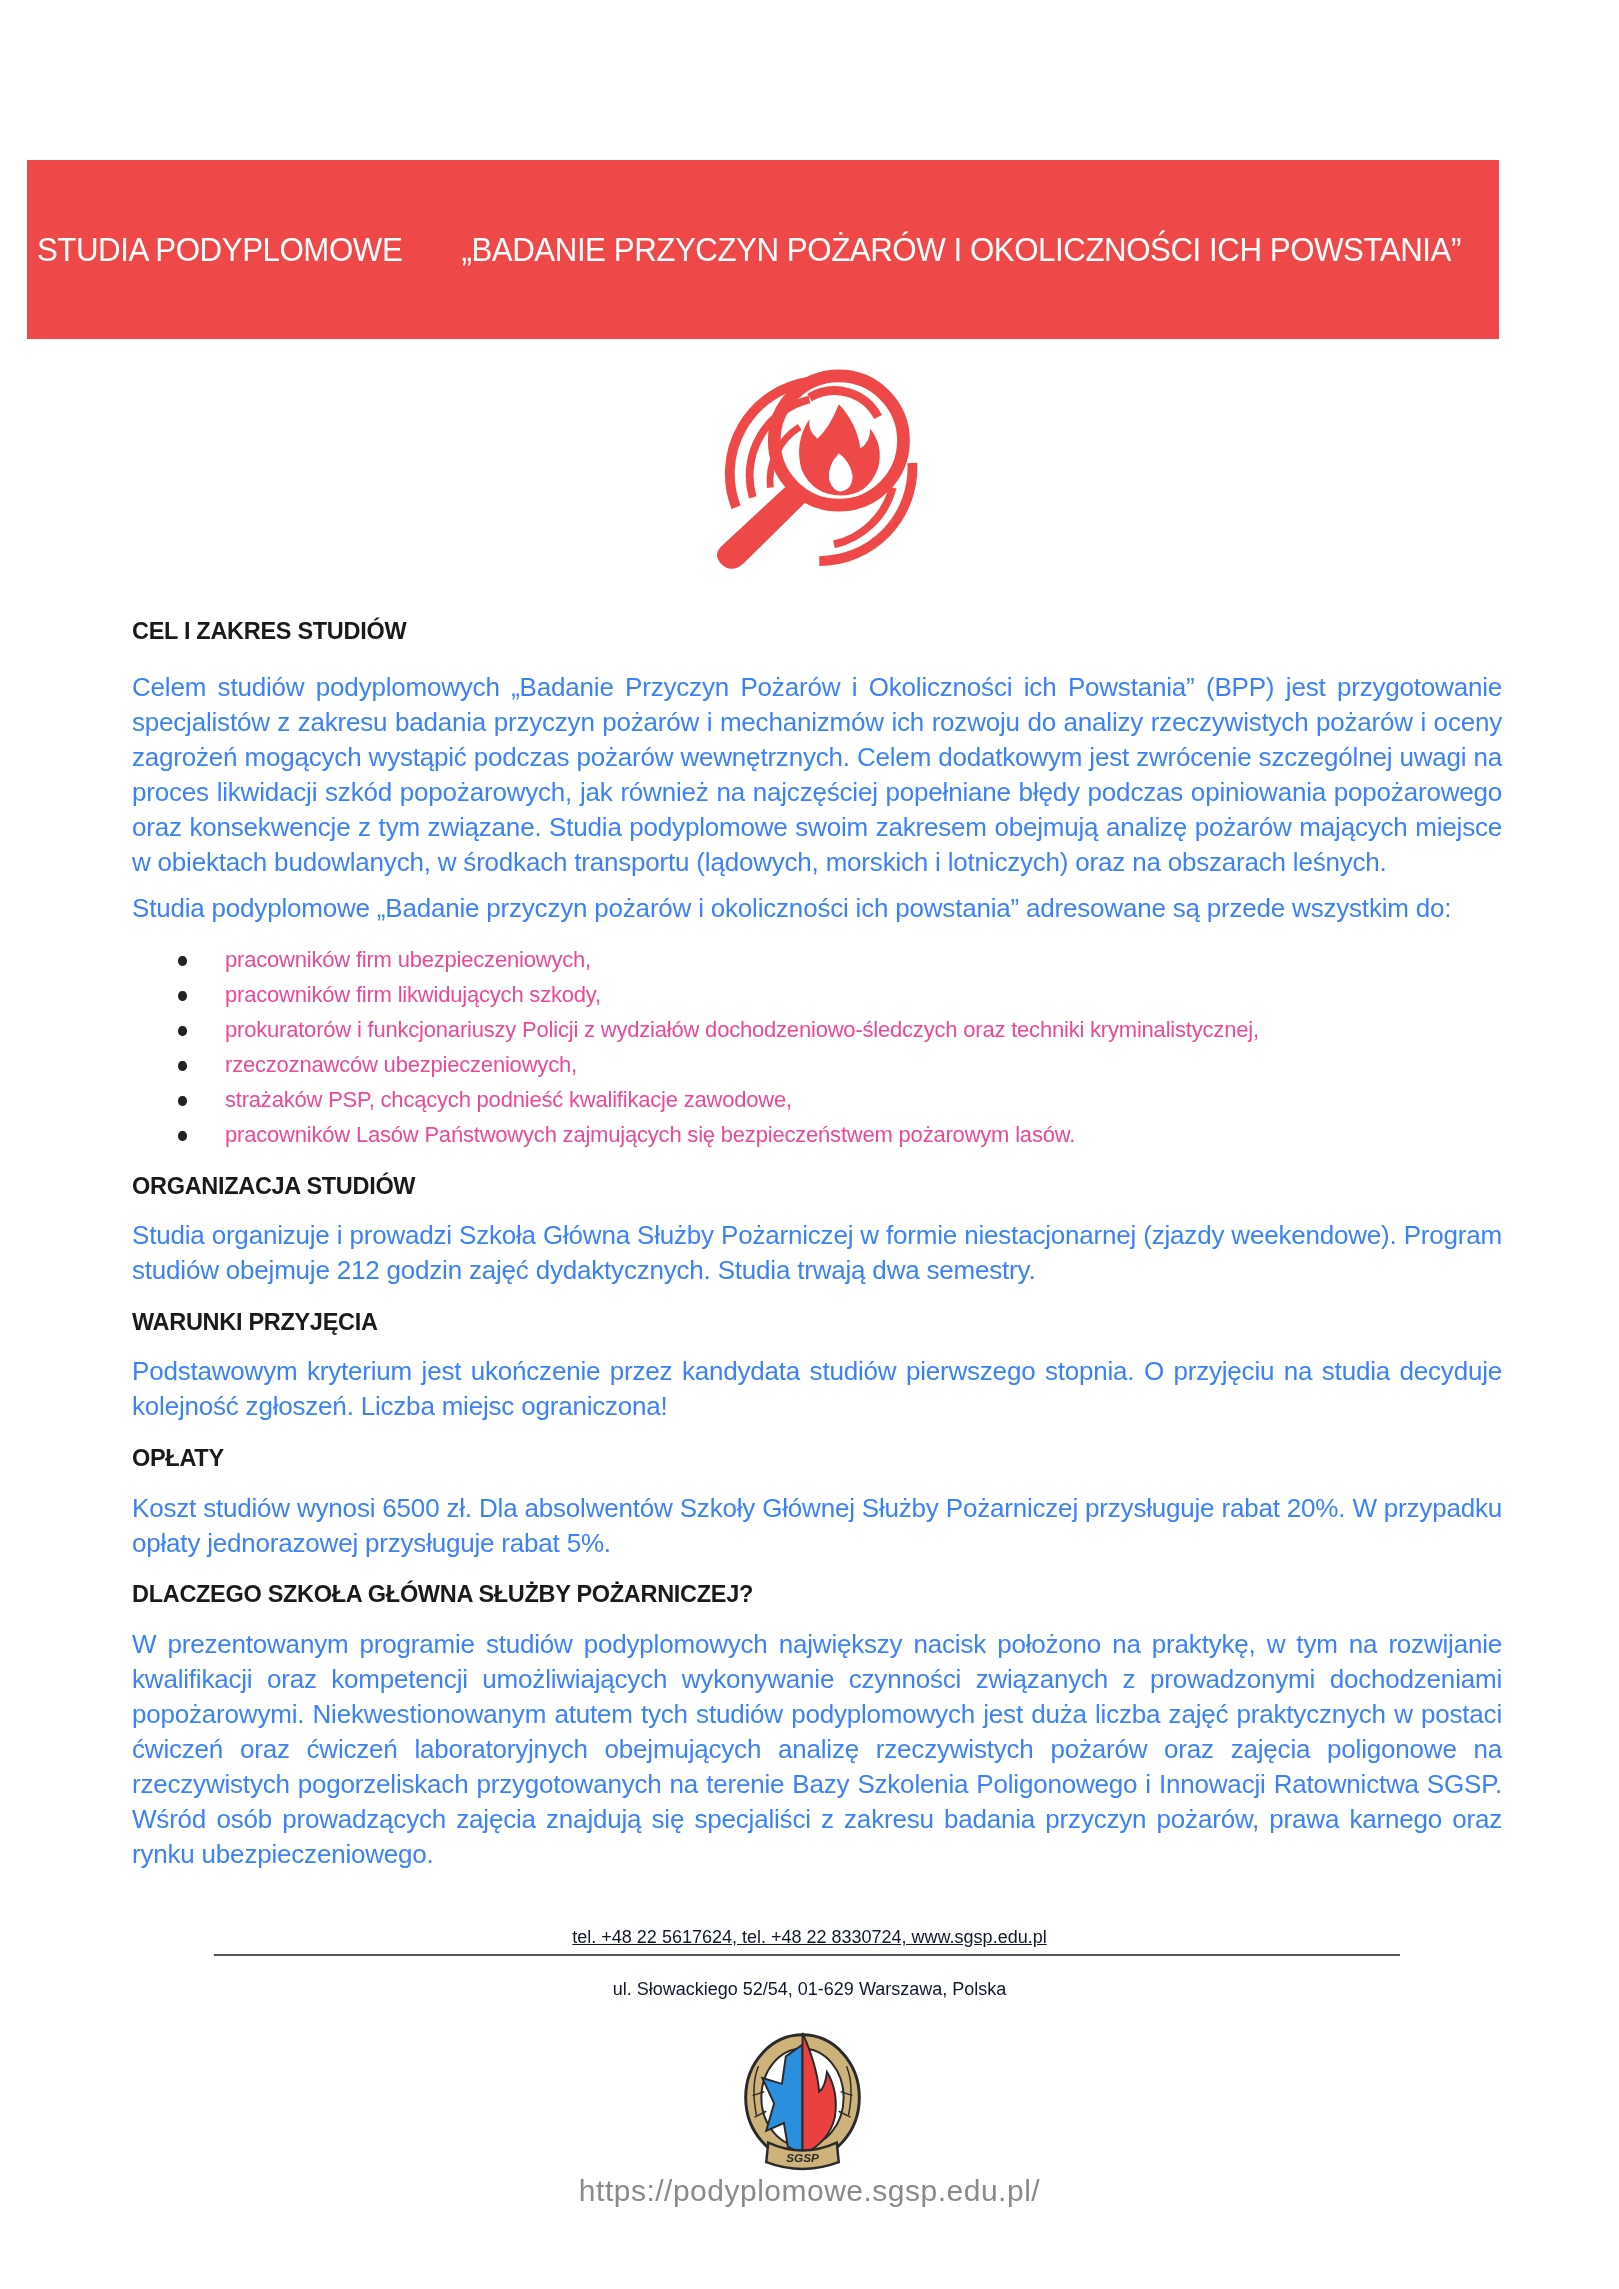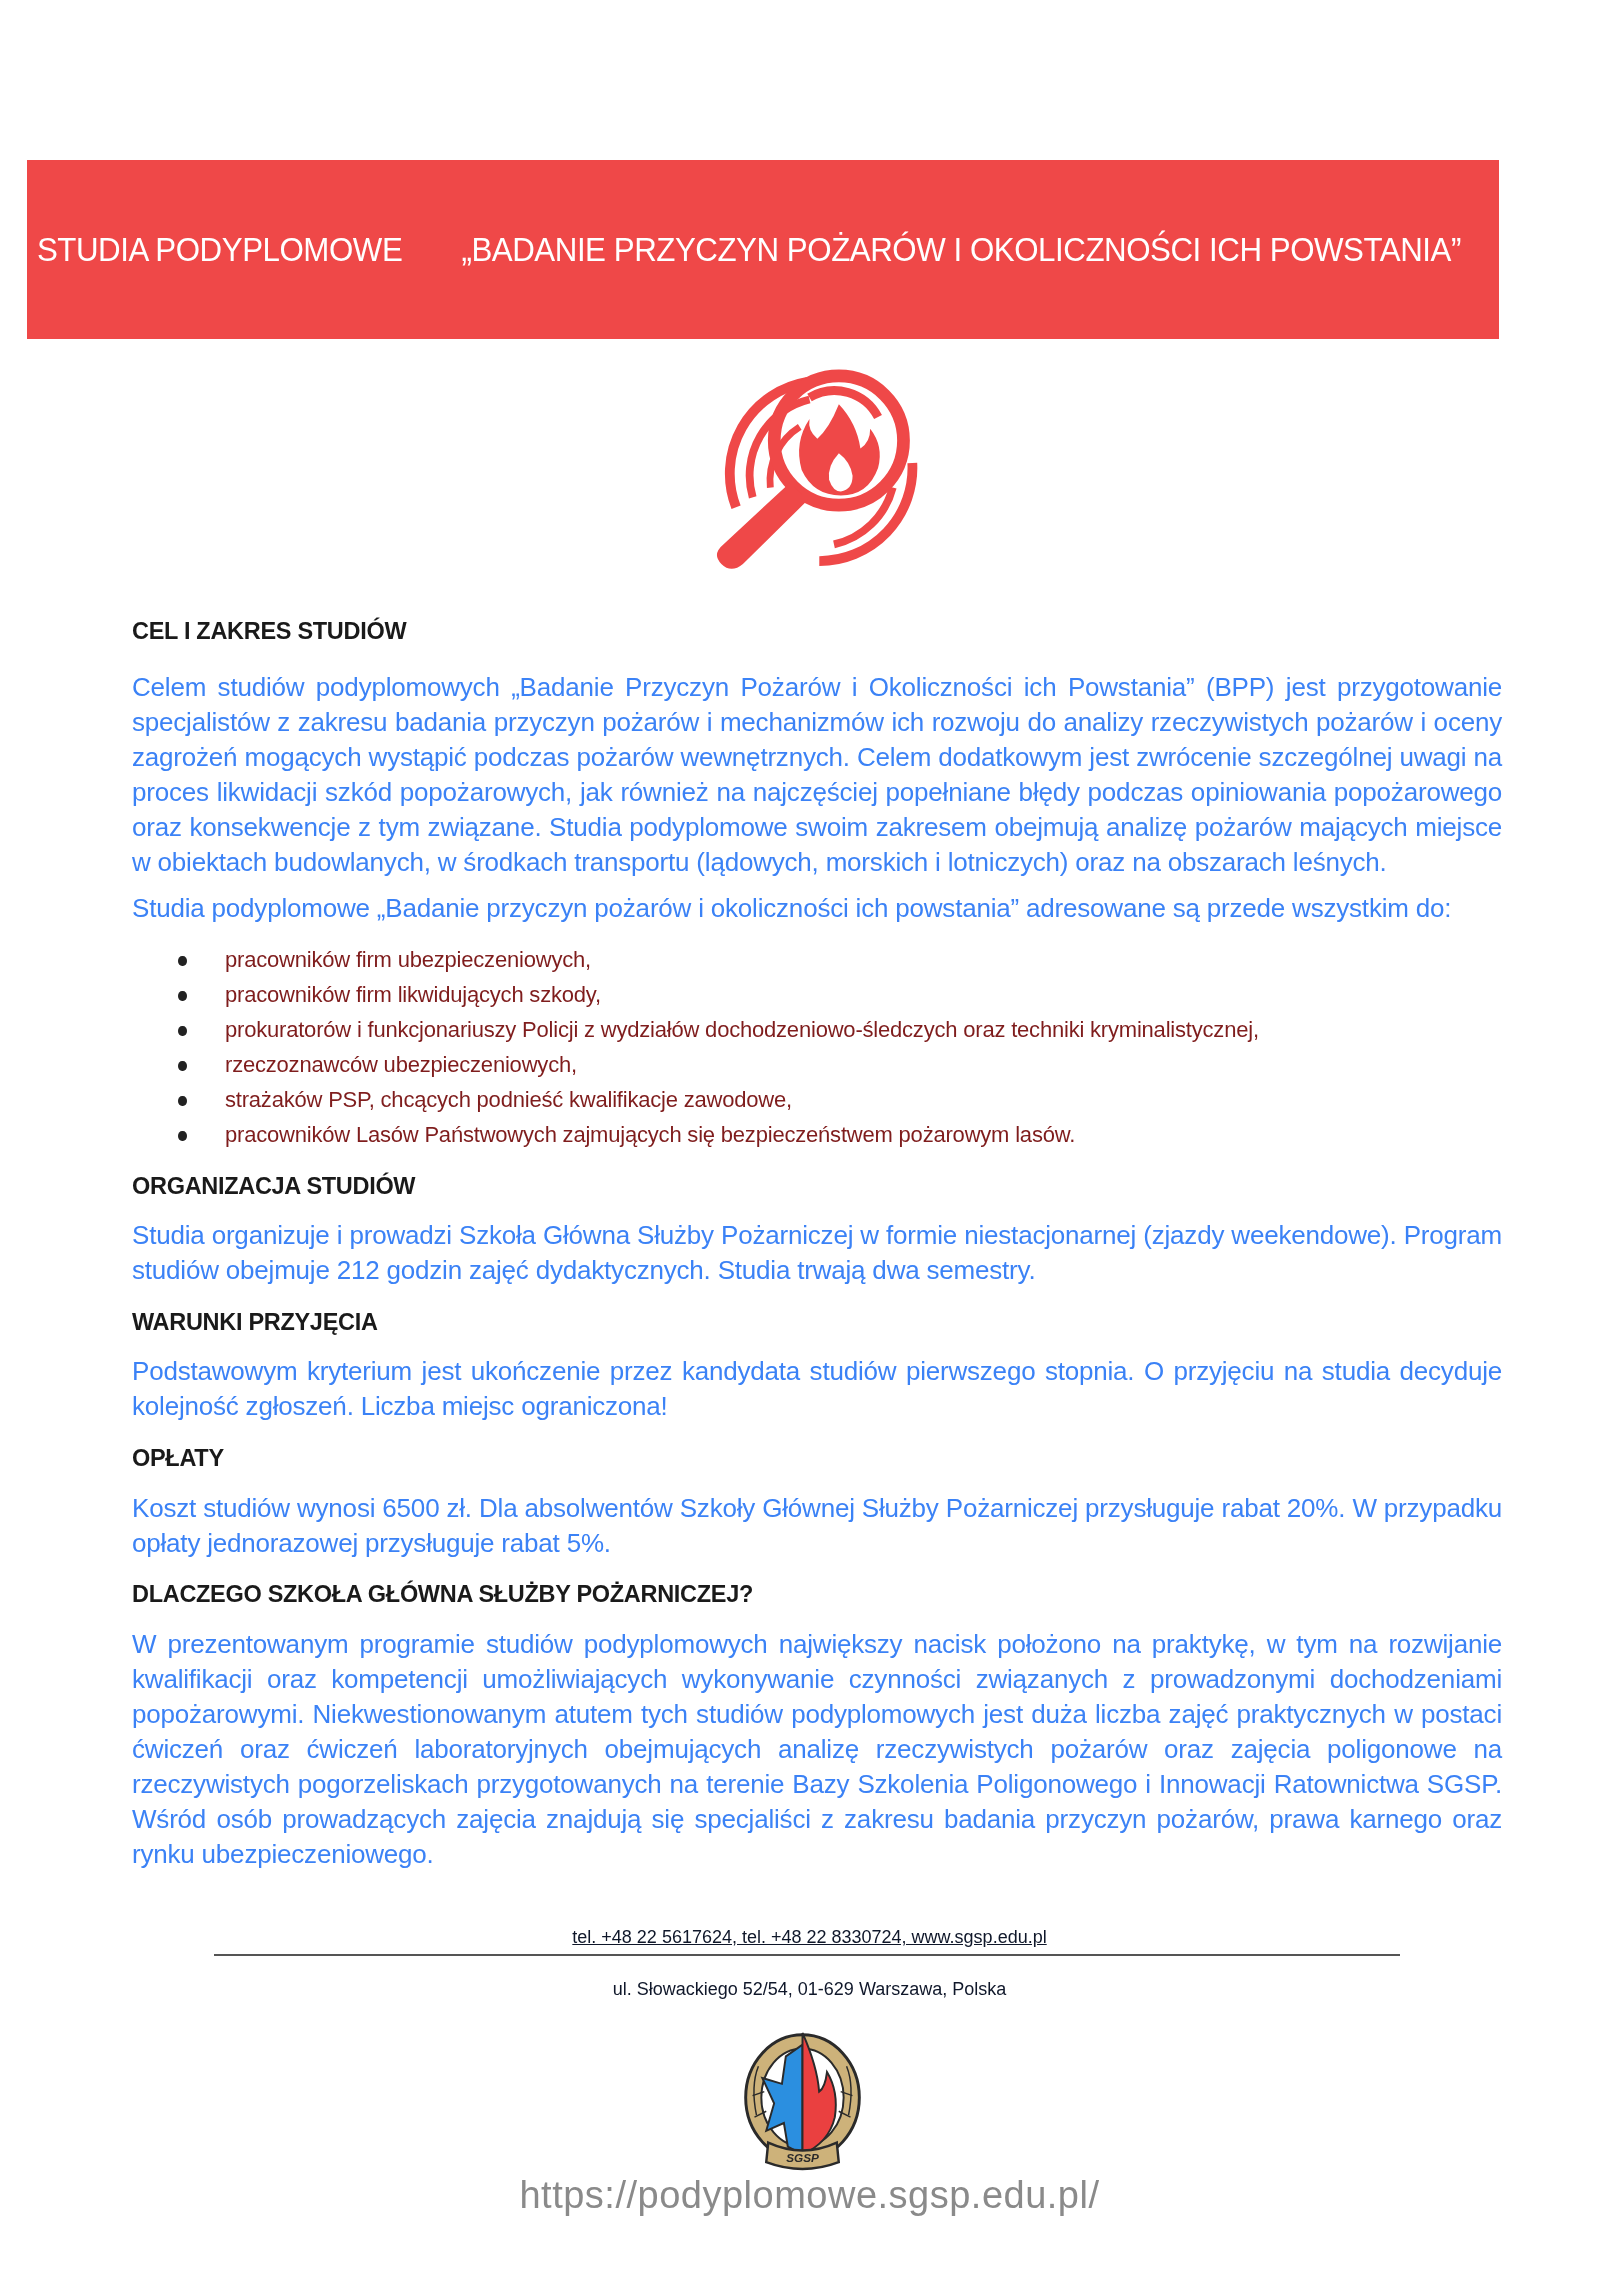--- a/index.html
+++ b/index.html
@@ -10,30 +10,30 @@
             justify-content: center; }
   .banner-line { color: #ffffff; font-size: 34px; line-height: 49px; letter-spacing: -0.5px; transform: scaleX(0.92); white-space: nowrap; }
   .hero-icon { position: absolute; left: 692px; top: 360px; width: 235px; height: 216px; }
   .content { position: absolute; left: 132px; top: 617px; width: 1370px; }
   .h { font-weight: bold; font-size: 23.5px; line-height: 29px; margin: 0; color: #1a1a1a; letter-spacing: -0.3px; }
   .p { font-size: 26px; line-height: 35px; margin: 0; text-align: justify; color: #3b82f6; letter-spacing: -0.2px; }
   .sec1-h { margin-top: 0; }
   .sec1-p { margin-top: 23.5px; }
   .audience-intro { margin-top: 11.8px; }
   ul.audience { list-style: none; padding: 0; margin: 15.7px 0 0 0; }
-  ul.audience li { position: relative; padding-left: 93px; font-size: 22px; line-height: 35px; color: #7f1d1d; letter-spacing: -0.2px; }
+  ul.audience li { position: relative; padding-left: 93px; font-size: 22px; line-height: 35px; color: #ec4899; letter-spacing: -0.2px; }
   ul.audience li .bullet { position: absolute; left: 46px; top: 13.7px; width: 8.8px; height: 10.8px; background: #222; border-radius: 50%; }
   .sec-h { margin-top: 19.6px; }
   .sec-p { margin-top: 17.6px; }
   .footer-rule { position: absolute; left: 214px; top: 1954px; width: 1186px; height: 2px; background: #555; }
   .footer-addr { position: absolute; left: 0; width: 1619px; text-align: center; font-size: 18px; line-height: 26.5px; color: #0f172a; }
   .addr1 { top: 1976px; }
   .addr2 { top: 1924px; text-decoration: underline; }
   .sgsp-logo { position: absolute; left: 729px; top: 2027px; width: 147px; height: 145px; }
-  .footer-url { position: absolute; left: 0; top: 2174px; width: 1619px; text-align: center; font-size: 38px; color: #8a8a8a; letter-spacing: 0.5px; }
+  .footer-url { position: absolute; left: 0; top: 2174px; width: 1619px; text-align: center; font-size: 30px; color: #8a8a8a; letter-spacing: 0.5px; }
 </style>
 </head>
 <body>
 
 <div class="banner">
   <div class="banner-line">STUDIA PODYPLOMOWE</div>
   <div class="banner-line">„BADANIE PRZYCZYN POŻARÓW I OKOLICZNOŚCI ICH POWSTANIA”</div>
 </div>
 
 <svg class="hero-icon" viewBox="0 0 240 220">

